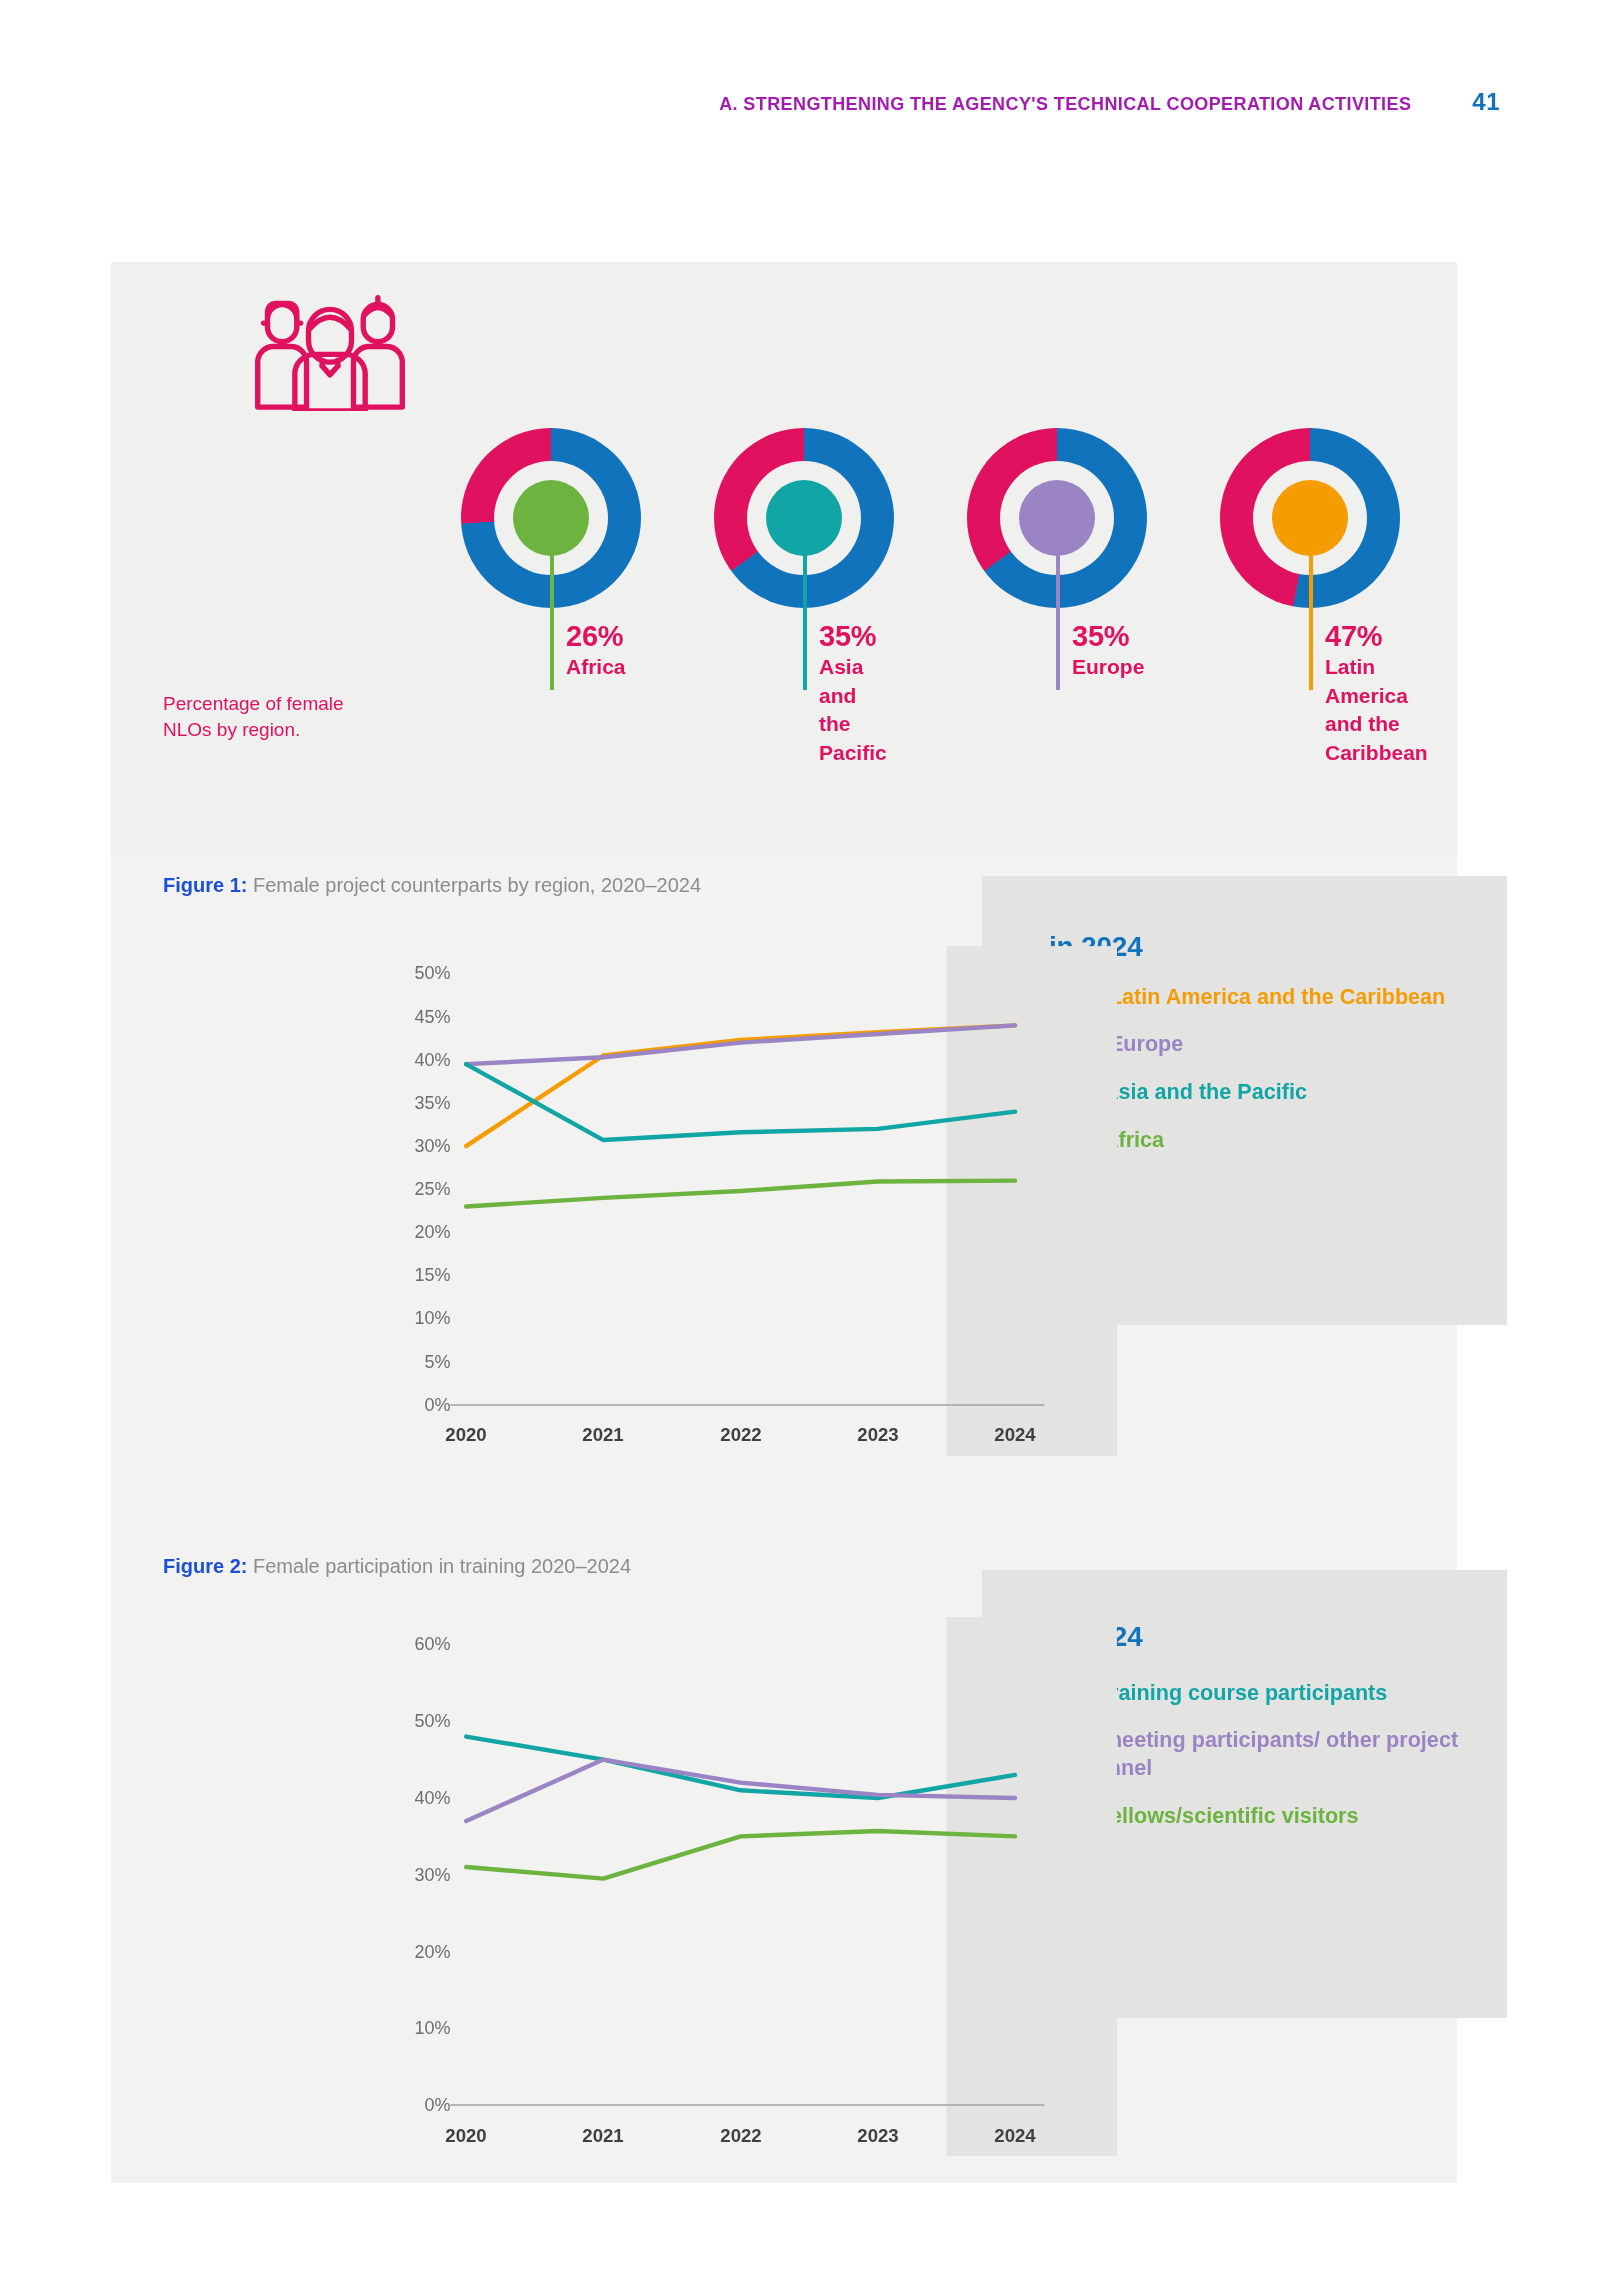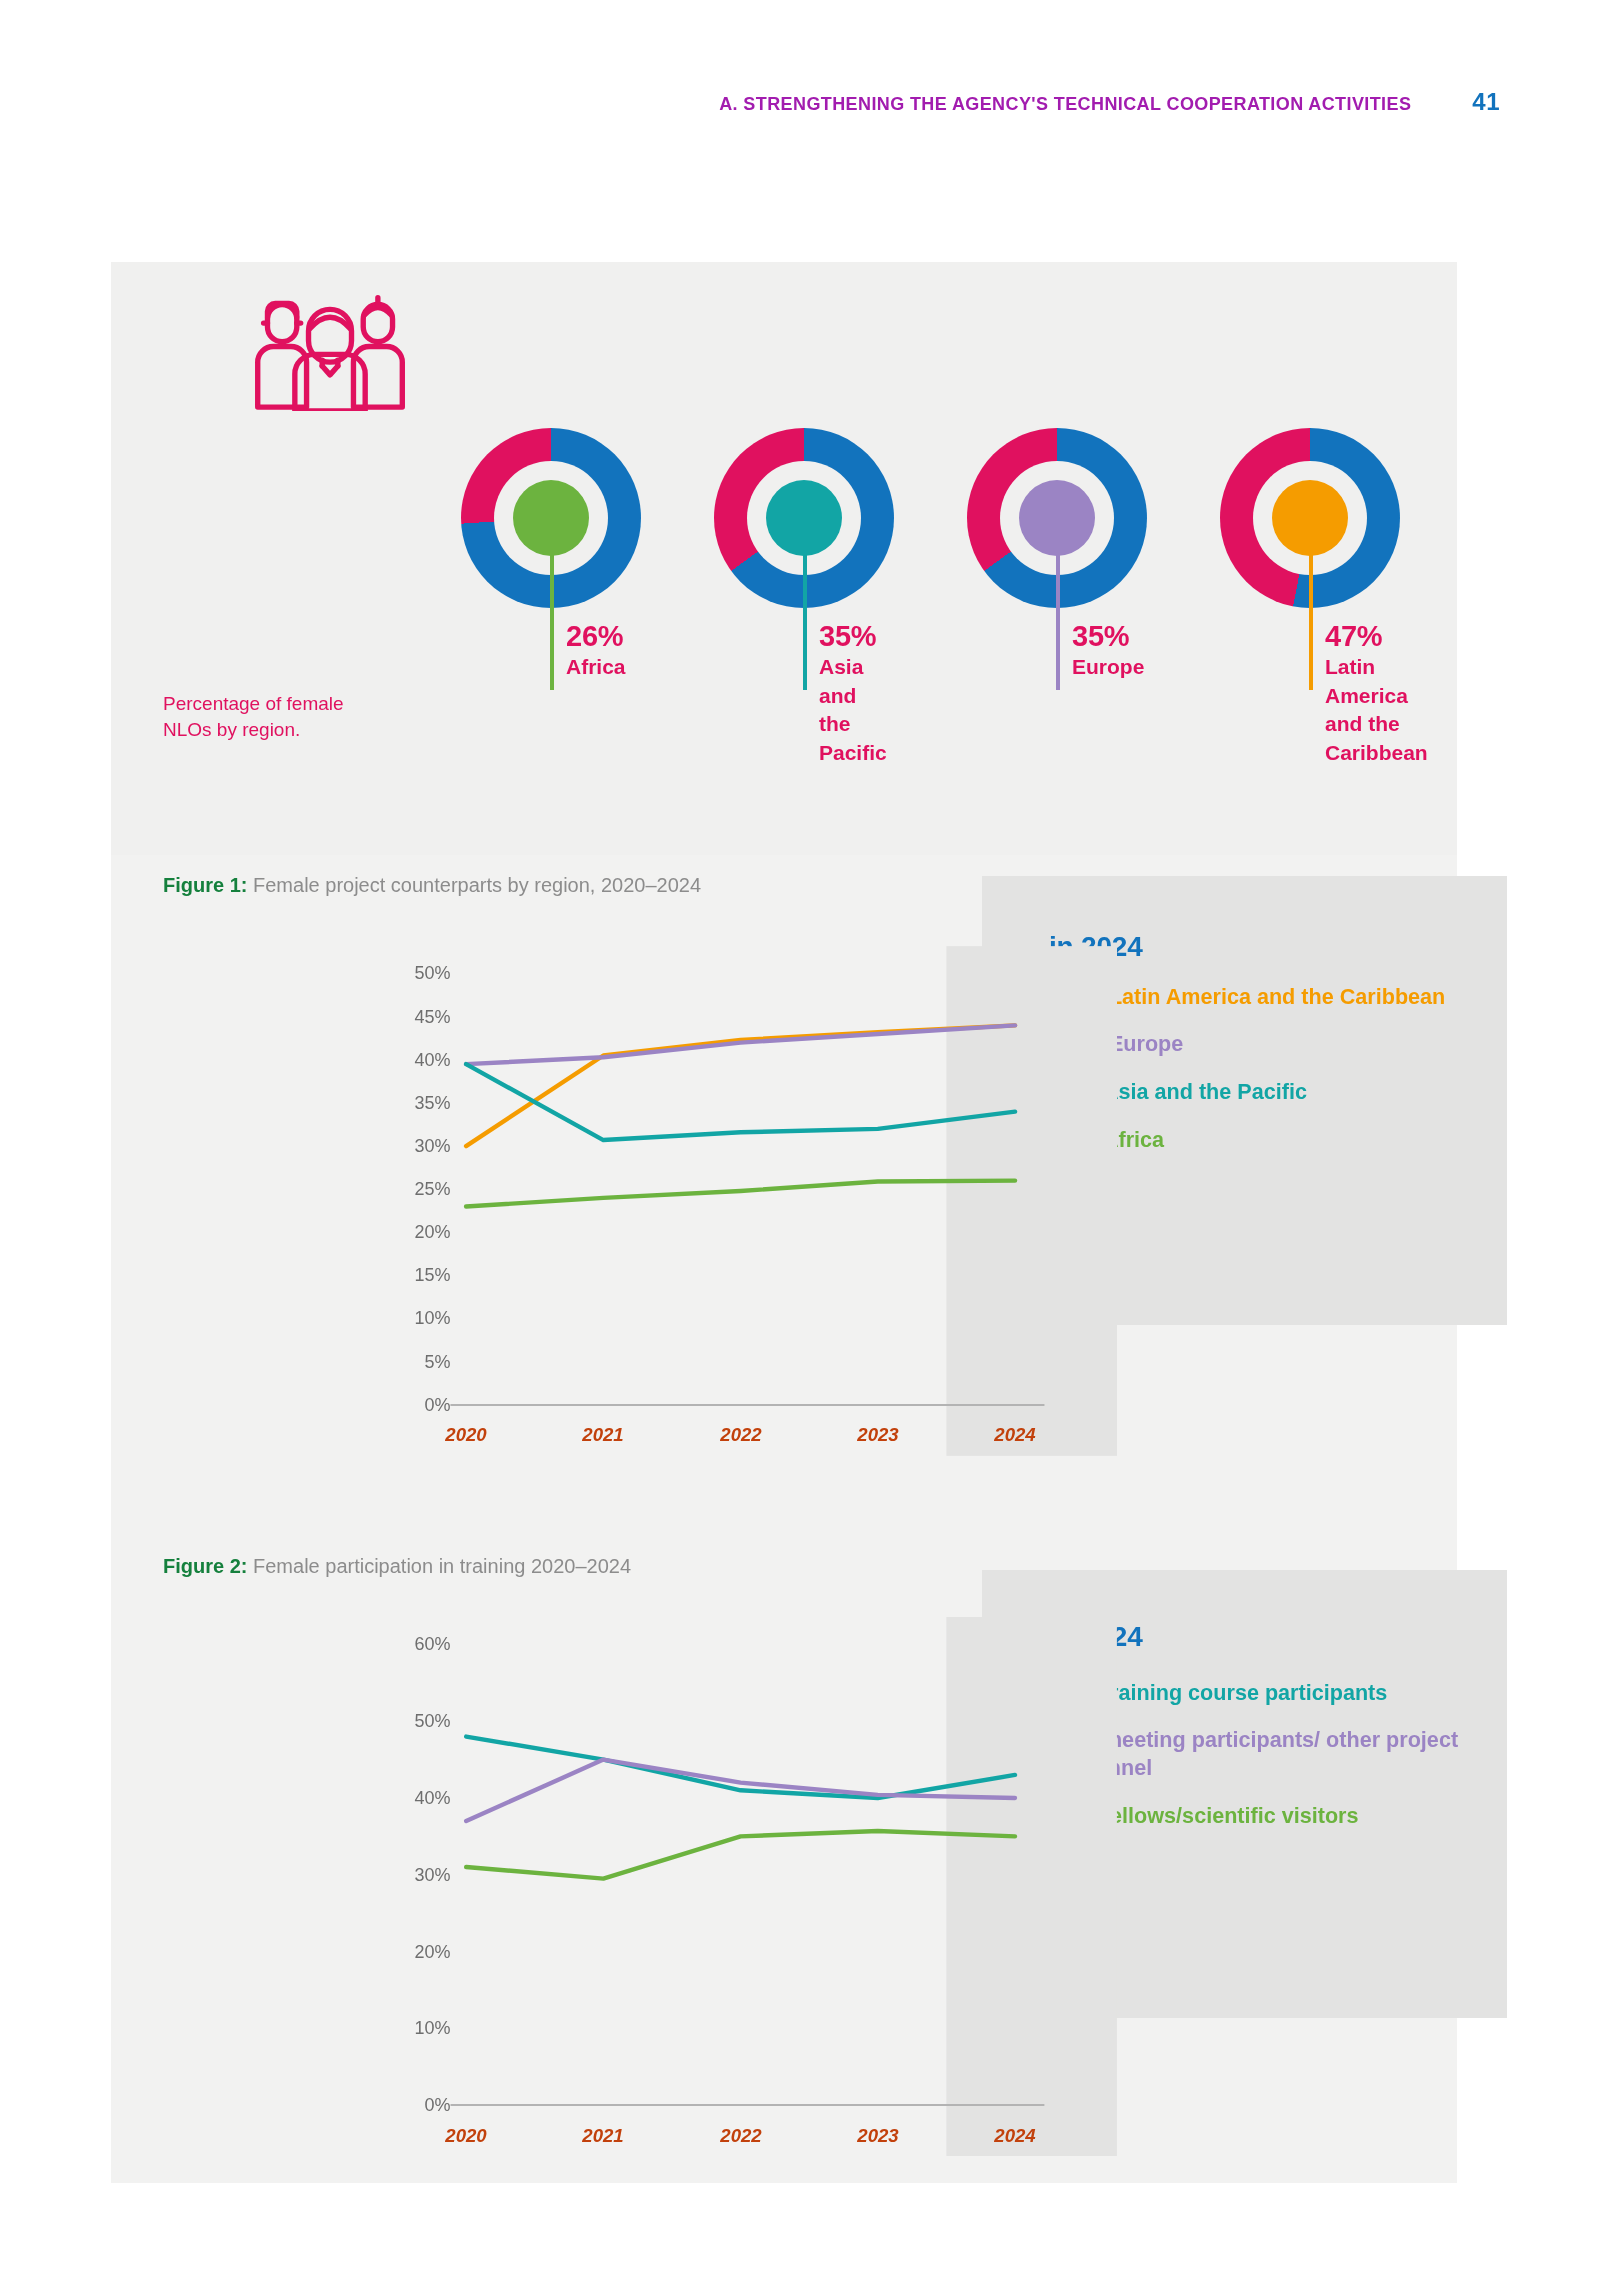--- a/index.html
+++ b/index.html
@@ -125,21 +125,21 @@
     color: #e0115f;
     line-height: 1.36;
   }
 
   
   .fig-caption {
     position: absolute;
     font-size: 20px;
     color: #8c8c8c;
   }
-  .fig-caption b { color: #15803d; font-weight: bold; }
+  .fig-caption b { color: #1d4ed8; font-weight: bold; }
 
   .callout {
     position: absolute;
     background: #e3e3e2;
   }
   .callout-title {
     font-size: 28px;
     font-weight: bold;
     color: #1273bd;
     letter-spacing: -0.2px;
@@ -164,26 +164,25 @@
     right: 0;
     font-size: 18px;
     color: #6e6e6e;
     text-align: right;
     width: 59px;
     transform: translateY(-50%);
   }
   .axis-x-label {
     position: absolute;
     font-size: 18.6px;
-    color: #c2410c;
+    color: #404040;
     font-weight: bold;
     text-align: center;
     width: 88px;
     transform: translateX(-50%);
-    font-style: italic;
   }
 </style>
 </head>
 <body>
 
 <div class="page-header">
   <span class="header-title">A. STRENGTHENING THE AGENCY'S TECHNICAL COOPERATION ACTIVITIES</span>
   <span class="page-number">41</span>
 </div>
 

